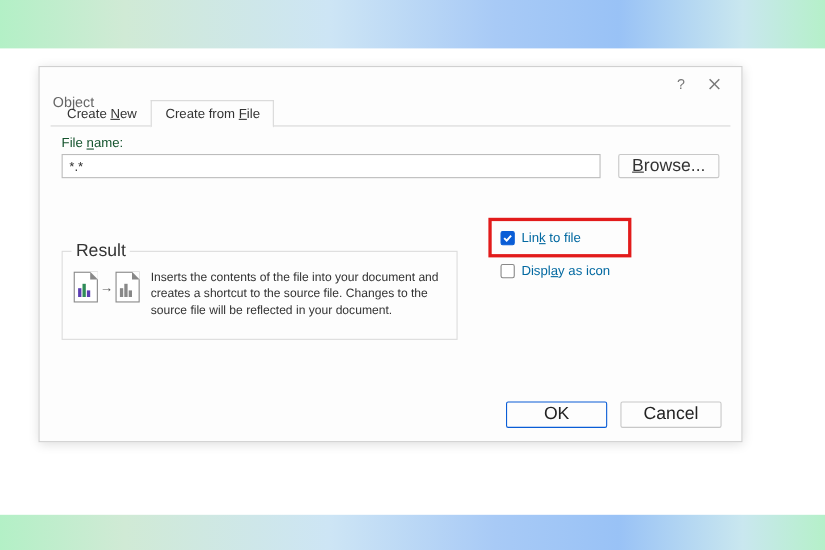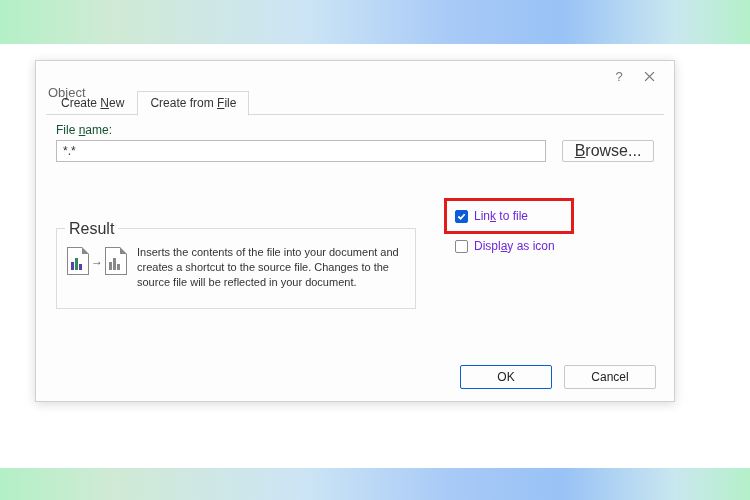--- a/index.html
+++ b/index.html
@@ -158,21 +158,21 @@
     left: 388px; top: -12px;
     width: 130px;
   }
   .highlight-box {
     border: 3px solid #e21b1b;
     padding: 8px 8px 8px 8px;
     margin-bottom: 2px;
   }
   .check-row {
     display: flex; align-items: center; gap: 6px;
-    font-size: 12px; color: #6d28d9;
+    font-size: 12px; color: #0369a1;
   }
   .check-row.second { padding: 3px 0 0 11px; }
   .checkbox {
     width: 13px; height: 13px;
     border: 1px solid #888;
     background: #fff;
     display: inline-flex;
     align-items: center; justify-content: center;
     border-radius: 2px;
   }
@@ -183,21 +183,21 @@
   .checkbox.checked svg { width: 9px; height: 9px; stroke: #fff; stroke-width: 2; fill: none; }
   .footer {
     position: absolute;
     right: 18px; bottom: 12px;
     display: flex; gap: 12px;
   }
   .footer button {
     width: 92px; height: 24px;
     border: 1px solid #c8c8c8;
     background: #fdfdfd;
-    font-size: 12px;
+    font-size: 16px;
     color: #222;
     border-radius: 2px;
     cursor: pointer;
   }
   .footer .ok-btn {
     border: 1px solid #0a5dd6;
   }
   u.accel { text-decoration: underline; }
 </style>
 </head>

